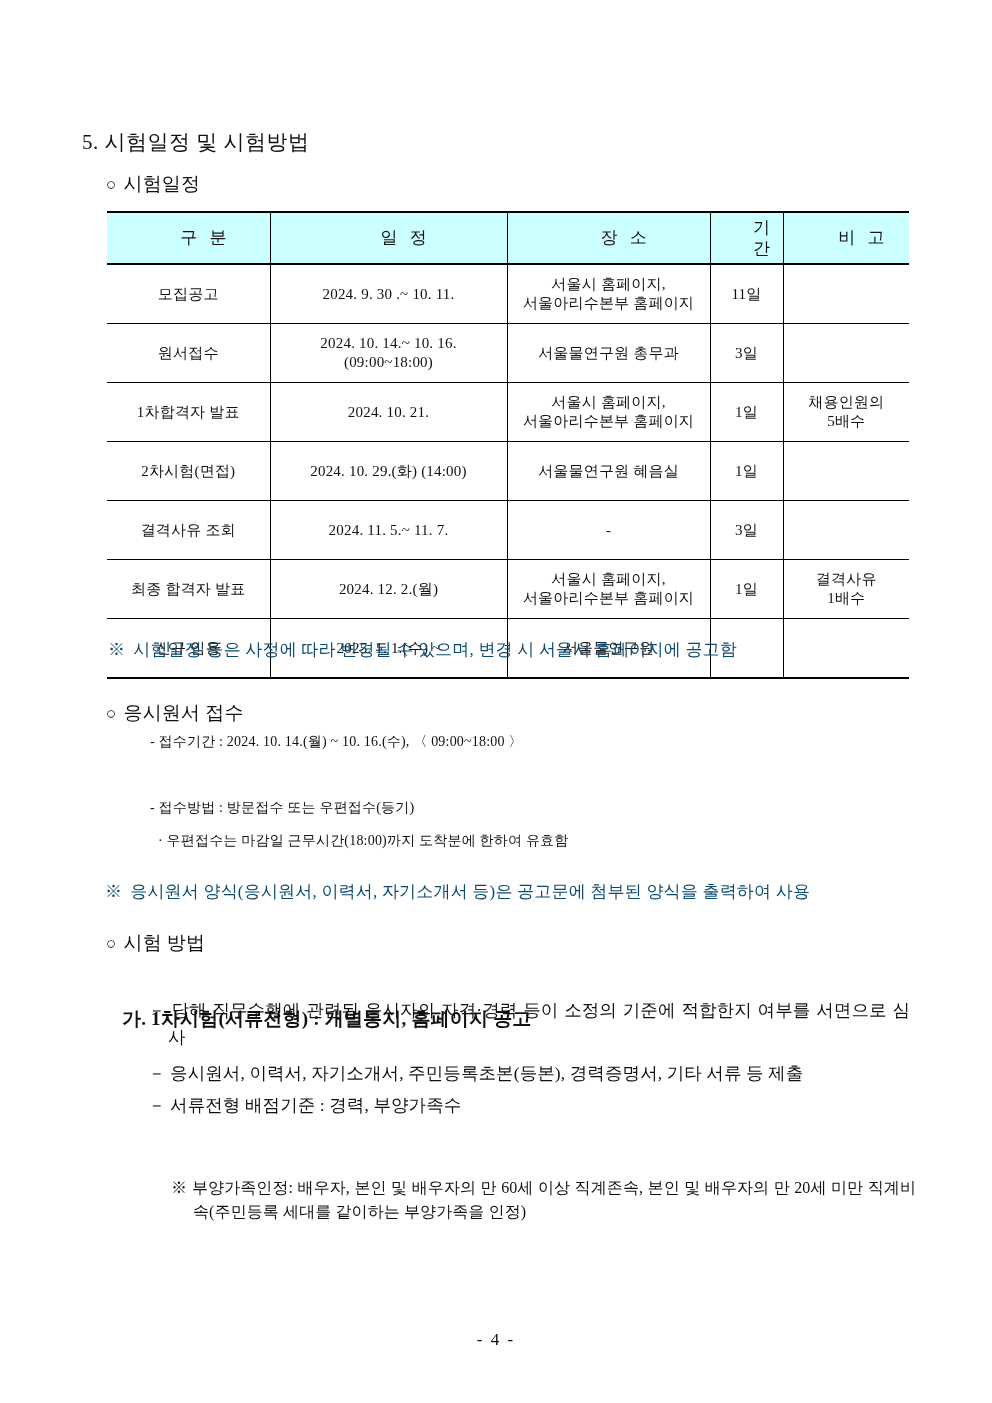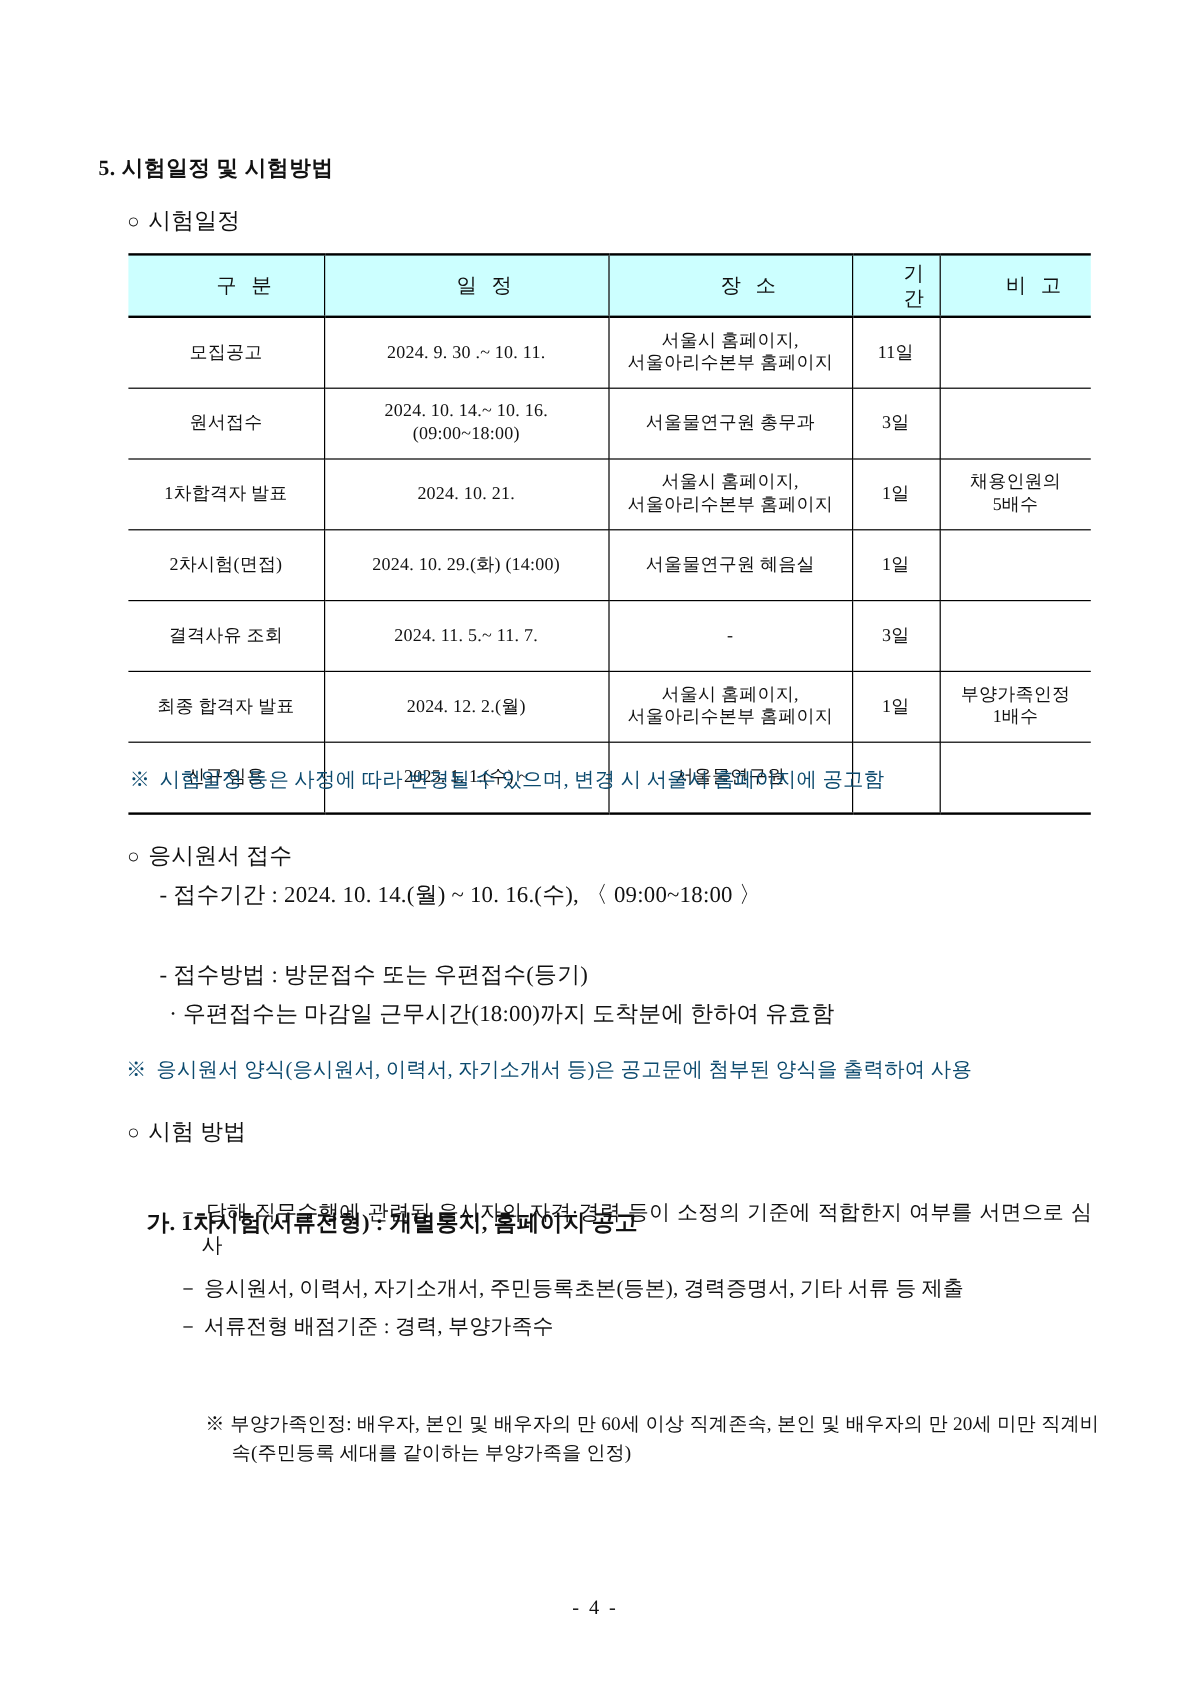--- a/index.html
+++ b/index.html
@@ -23,22 +23,22 @@
     box-sizing: border-box;
     padding: 0;
     overflow: hidden;
   }
 
   
   .sec-title {
     position: absolute;
     left: 82px;
     top: 128px;
-    font-size: 18px;
-    font-weight: bold;
+    font-size: 21px;
+    font-weight: normal;
     letter-spacing: 0.5px;
     white-space: nowrap;
     text-align: center;
   }
   .sub-head {
     font-size: 19px;
     white-space: nowrap;
     letter-spacing: 0.2px;
   }
   .sub-head .marker {
@@ -105,23 +105,24 @@
     font-size: 17px;
     white-space: nowrap;
     letter-spacing: 0.2px;
   }
   #sched-note { left: 108px; top: 638px; }
   #form-note  { left: 105px; top: 880px; }
   .note-blue .star { margin-right: 8px; }
 
   .line {
     position: absolute;
-    font-size: 19px;
-    white-space: nowrap;
-    letter-spacing: 0.2px;
+    font-size: 14px;
+    white-space: nowrap;
+    letter-spacing: 0.2px;
+    margin-left: 17px;
   }
   .dash-line { }
   .dot-line { }
 
   #apply-l1 { left: 133px; top: 733px; }
   #apply-l2 { left: 133px; top: 766px; }
   #apply-l3 { left: 133px; top: 799px; }
   #apply-l4 { left: 141px; top: 832px; }
   #apply-l5 { left: 141px; top: 865px; }
 
@@ -281,21 +282,21 @@
             <td>최종 합격자 발표</td>
             <td class="cell-lines">
               <span>2024. 12. 2.(월)</span>
             </td>
             <td class="cell-lines">
               <span>서울시 홈페이지,</span>
               <span>서울아리수본부 홈페이지</span>
             </td>
             <td>1일</td>
             <td class="cell-lines">
-              <span>부양가족인정</span>
+              <span>결격사유</span>
               <span>1배수</span>
             </td>
           </tr>
           <tr>
             <td>신규 임용</td>
             <td class="cell-lines">
               <span>2025. 1. 1.(수) ~</span>
             </td>
             <td class="cell-lines">
               <span>서울물연구원</span>

